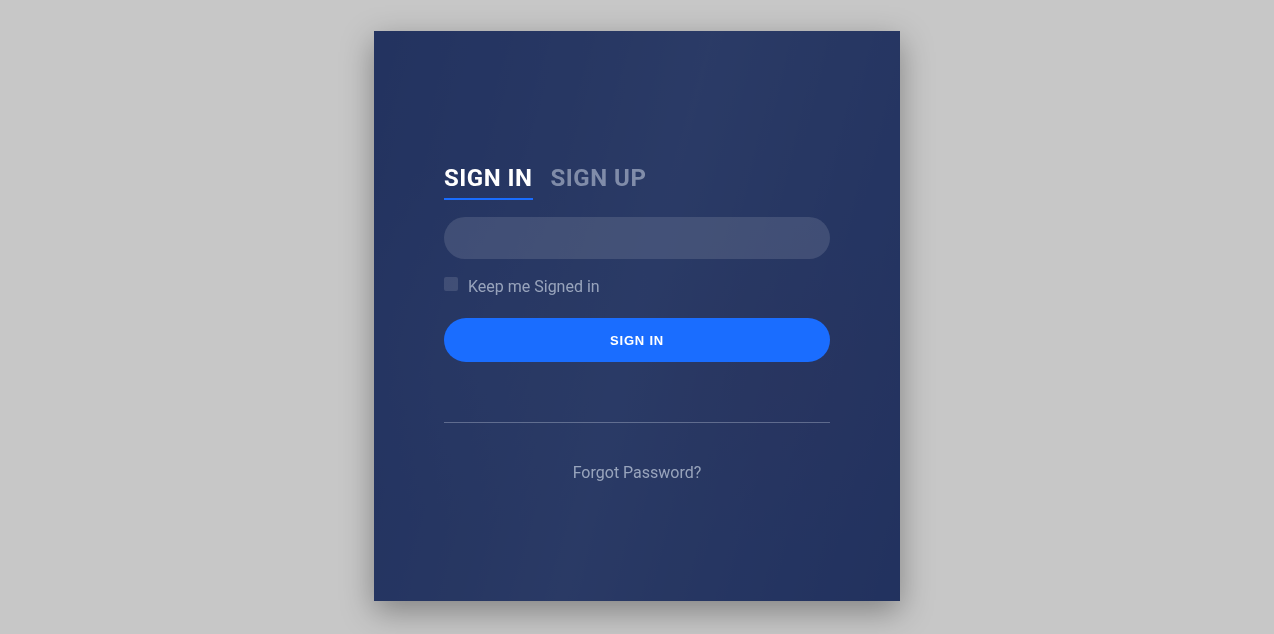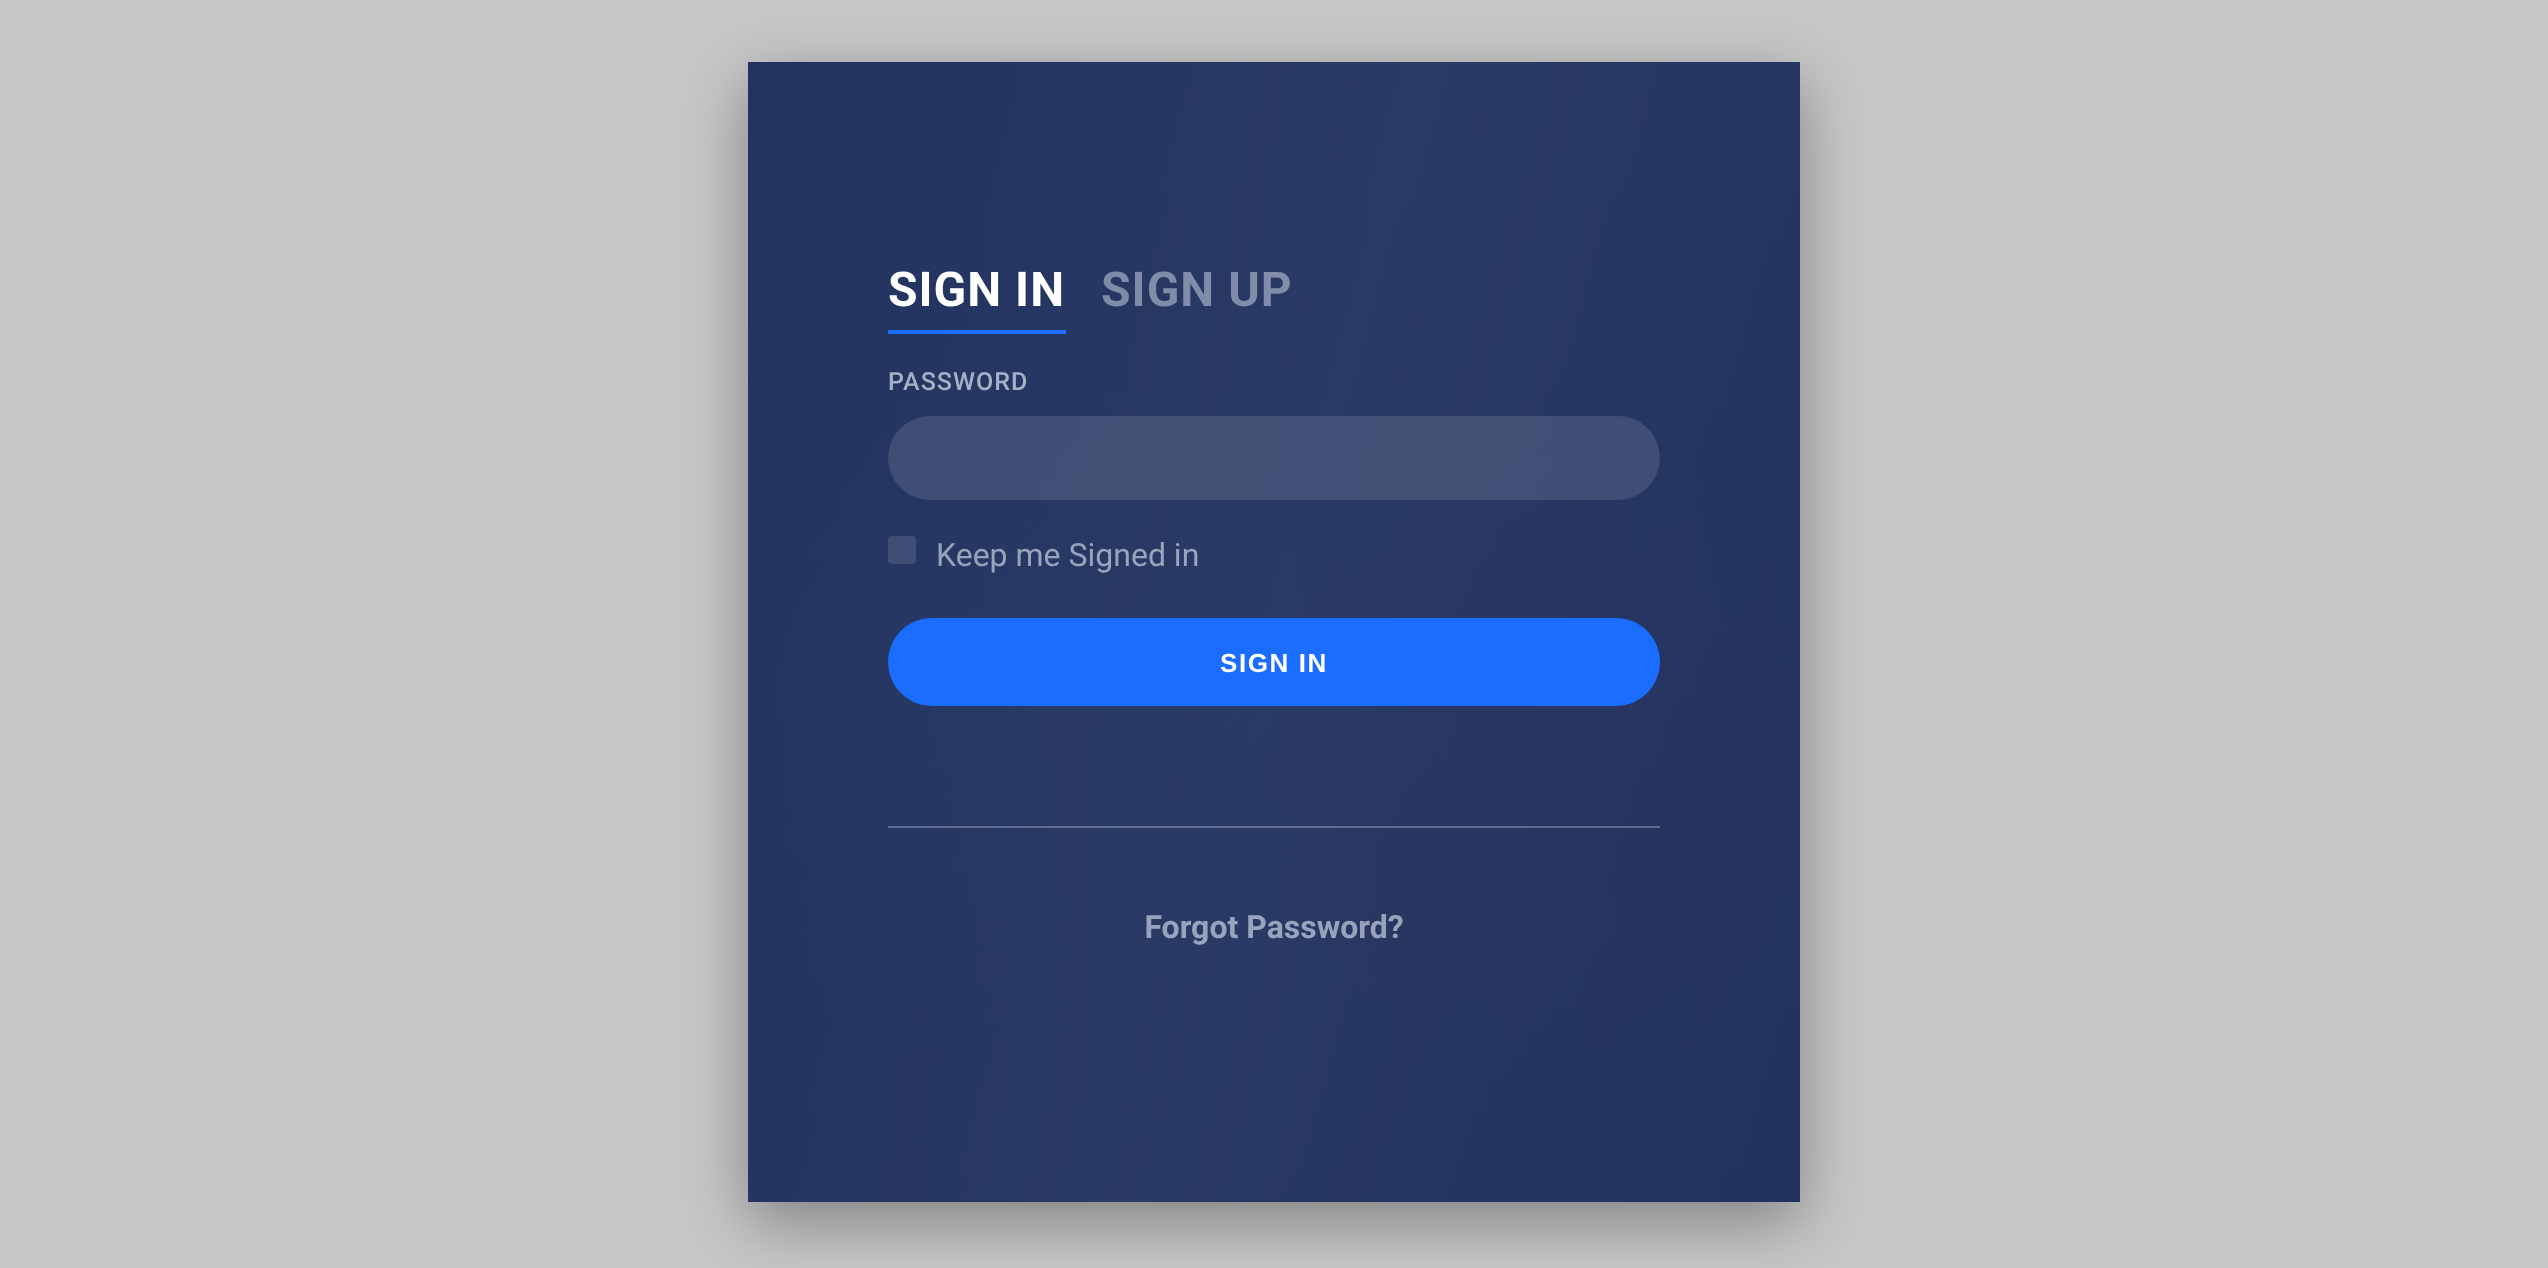--- a/index.html
+++ b/index.html
@@ -46,21 +46,21 @@
 
     .overlay {
       position: absolute;
       inset: 0;
       background: rgba(29, 46, 95, 0.82);
     }
 
     .content {
       position: relative;
       z-index: 2;
-      padding: 66px 70px 0 70px;
+      padding: 99px 70px 0 70px;
       height: 100%;
     }
 
     .tabs {
       display: flex;
       gap: 18px;
       align-items: baseline;
     }
 
     .tab {
@@ -147,41 +147,40 @@
       height: 1px;
       background: rgba(200,210,225,0.35);
     }
 
     .forgot-link {
       margin-top: 40px;
       width: 386px;
       text-align: center;
       color: rgba(200,210,225,0.7);
       font-size: 16px;
-      font-weight: 700;
+      font-weight: 400;
       cursor: pointer;
     }
   </style>
 </head>
 <body>
 
 <div class="login-card">
   <div class="bg-layer"></div>
   <div class="overlay"></div>
 
   <div class="content">
 
     <div class="tabs">
       <div class="tab tab-active">SIGN IN</div>
       <div class="tab tab-inactive">SIGN UP</div>
     </div>
 
 
     <div class="form-group">
-      <label class="form-label">PASSWORD</label>
       <input type="password" class="text-input" value="" style="">
     </div>
 
     <div class="checkbox-row">
       <div class="checkbox"></div>
       <span class="checkbox-label">Keep me Signed in</span>
     </div>
 
     <button class="submit-btn">SIGN IN</button>
 

